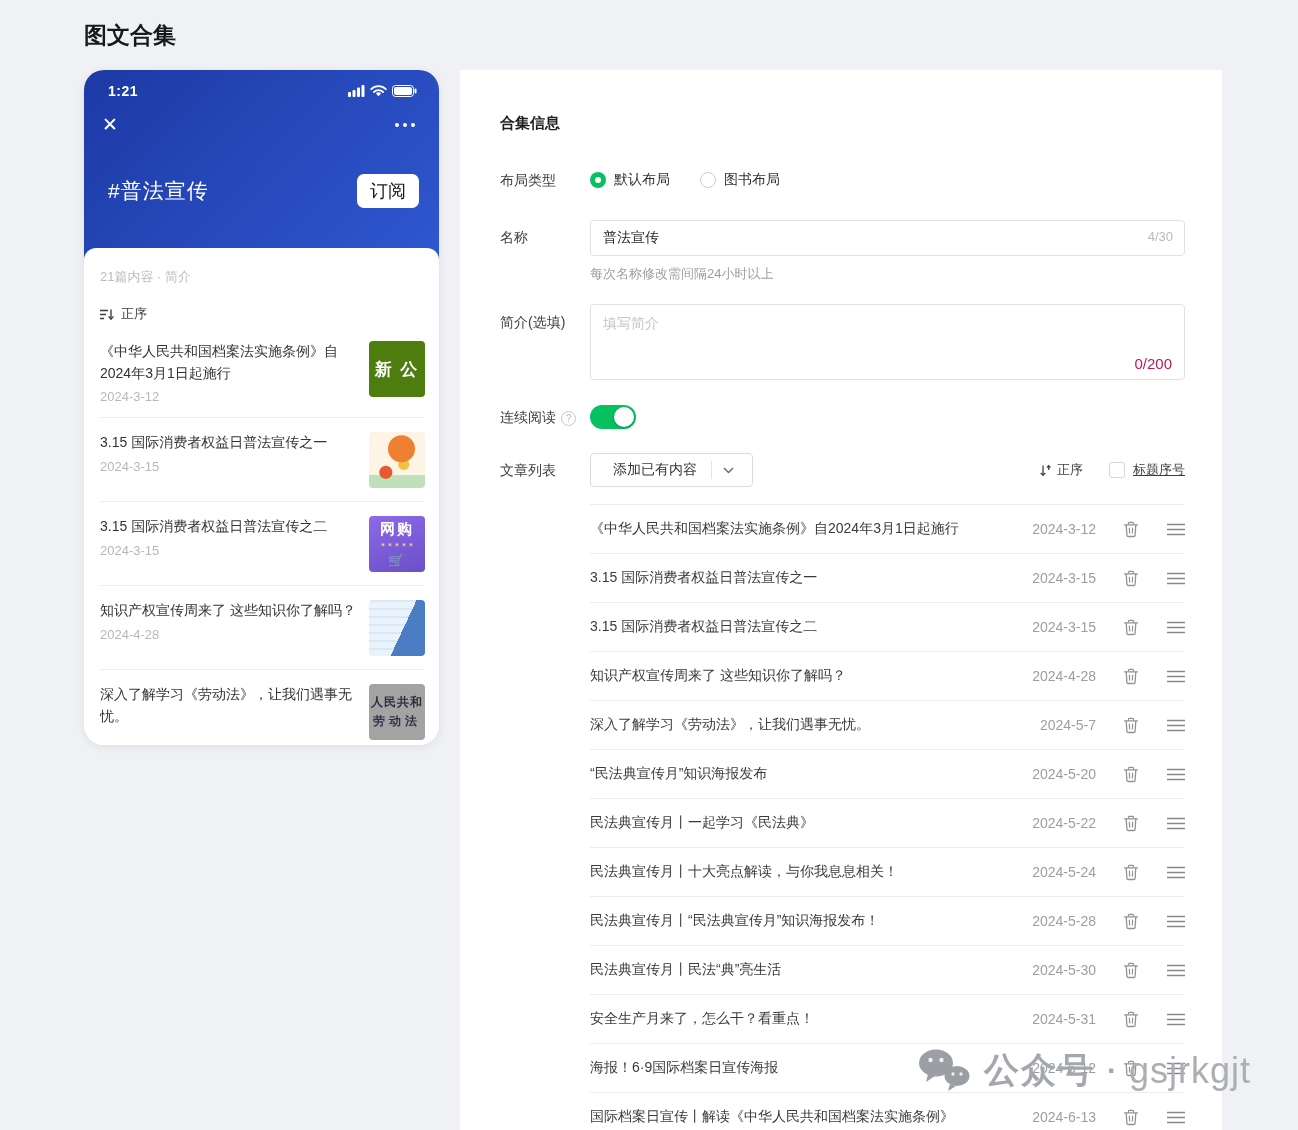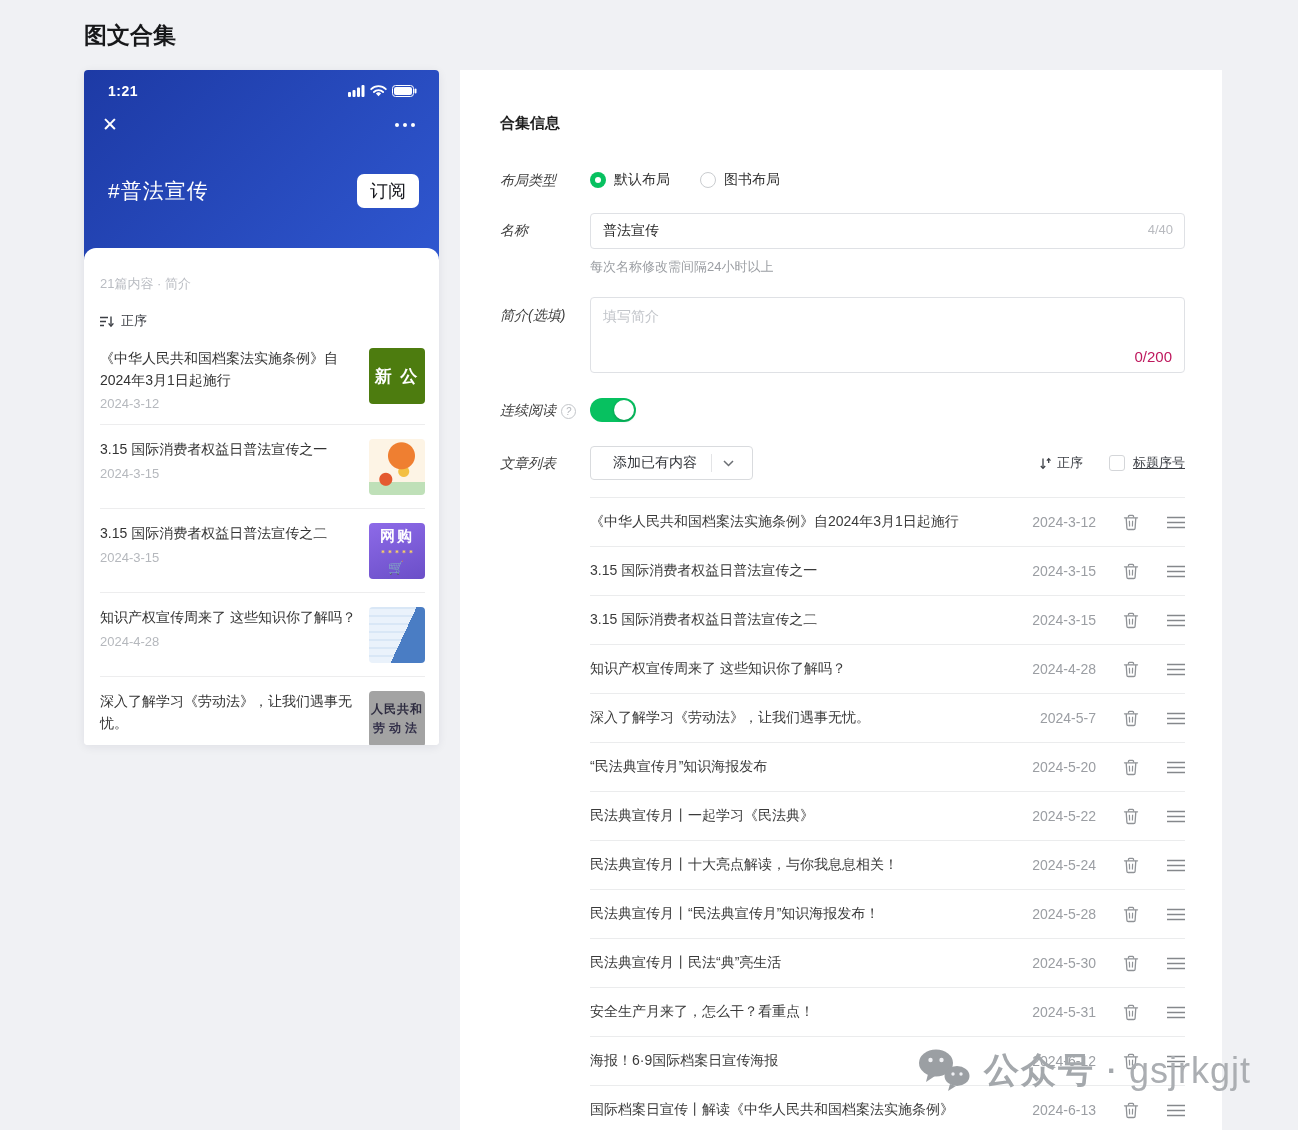--- a/index.html
+++ b/index.html
@@ -7,40 +7,40 @@
   body {
     position:relative; overflow:hidden;
     background:#f0f1f4;
     font-family:"Liberation Sans","DejaVu Sans",sans-serif;
     color:#333;
   }
   
   .page-title{position:absolute;left:84px;top:20px;font-size:23px;font-weight:700;color:#17181a;}
 
   
-  .phone{position:absolute;left:84px;top:70px;width:355px;height:675px;border-radius:4px;
+  .phone{position:absolute;left:84px;top:70px;width:355px;height:675px;border-radius:20px;
     background:#fff;box-shadow:0 2px 10px rgba(20,30,60,.08);overflow:hidden;}
   .phone-header{position:absolute;inset:0 0 auto 0;height:192px;
     background:linear-gradient(135deg,#1d3aa5 0%,#2f57d0 100%);color:#fff;}
   .status-bar{display:flex;justify-content:space-between;align-items:center;padding:13px 22px 0 24px;}
   .status-time{font-size:14px;font-weight:700;letter-spacing:.5px;}
   .status-icons{display:flex;align-items:center;gap:5px;}
   .nav-row{display:flex;justify-content:space-between;align-items:center;padding:16px 20px 0 18px;}
   .close-x{font-size:19px;line-height:1;cursor:pointer;color:#fff;}
   .menu-dots{display:flex;gap:4px;align-items:center;cursor:pointer;padding:4px;}
   .menu-dots i{width:4px;height:4px;border-radius:50%;background:#fff;display:block;}
   .title-row{position:absolute;left:24px;right:20px;top:104px;display:flex;justify-content:space-between;align-items:center;gap:38px;}
   .collection-title{font-size:21px;font-weight:500;letter-spacing:1px;}
   .subscribe-btn{background:#fff;color:#15161c;font-size:18px;border:none;border-radius:7px;
     padding:5px 13px;cursor:pointer;font-family:inherit;}
   .phone-sheet{position:absolute;top:178px;left:0;right:0;bottom:0;background:#fff;
     border-radius:12px 12px 0 0;padding:18px 14px 0 16px;overflow:hidden;}
   .account-row{display:flex;align-items:center;gap:9px;}
   .account-name{font-size:15px;font-weight:700;color:#24262b;}
-  .account-meta{margin-top:9px;color:#b9bcc2;font-size:13px;}
+  .account-meta{margin-top:2px;color:#b9bcc2;font-size:13px;}
   .p-sort-row{margin-top:19px;display:flex;align-items:center;gap:7px;font-size:13px;color:#3c3f45;cursor:pointer;}
   .p-list{margin-top:4px;}
   .p-item{display:flex;gap:12px;padding:14px 0 13px 0;border-bottom:1px solid #ededee;align-items:flex-start;}
   .p-item:last-child{border-bottom:none;}
   .p-text{flex:1;min-width:0;}
   .p-item-title{font-size:14px;line-height:1.55;color:#333;}
   .p-item-date{font-size:13px;color:#b5b8bd;margin-top:5px;}
   .thumb{width:56px;height:56px;border-radius:4px;flex:none;display:flex;flex-direction:column;
     align-items:center;justify-content:center;overflow:hidden;color:#fff;font-weight:700;gap:2px;}
   .thumb-line{white-space:nowrap;}
@@ -57,30 +57,30 @@
       linear-gradient(115deg, rgba(0,0,0,0) 0 58%, #4a7dc4 58%),
       repeating-linear-gradient(0deg,#eaf2fb 0 6px,#d9e7f6 6px 8px);}
   .thumb-red{background:#a3a3a3;color:#2e2c40;font-size:12px;letter-spacing:1px;}
   .thumb-red .thumb-line:nth-child(2){color:#33304a;letter-spacing:4px;}
 
   
   .panel{position:absolute;left:460px;top:70px;width:762px;height:1060px;background:#fff;}
   .panel-inner{padding:44px 37px 0 40px;}
   .section-title{font-size:15px;font-weight:700;color:#1f1f1f;}
   .form-row{display:flex;align-items:flex-start;}
-  .form-label{width:90px;flex:none;font-size:14px;color:#404040;padding-top:2px;display:flex;align-items:center;gap:5px;font-style:italic;}
+  .form-label{width:90px;flex:none;font-size:14px;color:#404040;padding-top:2px;display:flex;align-items:center;gap:5px;}
   .form-control{flex:1;position:relative;}
   .row-layout{margin-top:37px;}
   .radio-group{display:flex;gap:30px;align-items:center;padding-top:1px;}
   .radio-opt{display:flex;align-items:center;gap:8px;font-size:14px;color:#333;cursor:pointer;}
   .radio{width:16px;height:16px;border-radius:50%;position:relative;flex:none;}
   .radio.on{background:#07c160;}
   .radio.on::after{content:"";position:absolute;left:5px;top:5px;width:6px;height:6px;border-radius:50%;background:#fff;}
   .radio.off{border:1px solid #c9cccf;background:#fff;}
-  .row-name{margin-top:23px;}
+  .row-name{margin-top:30px;}
   .row-name .form-label{padding-top:9px;}
   .text-input{width:100%;height:36px;border:1px solid #dfe1e5;border-radius:4px;padding:0 52px 0 12px;
     font-size:14px;color:#2b2b2b;font-family:inherit;outline:none;background:#fff;}
   .char-counter{position:absolute;right:12px;top:9px;font-size:13px;color:#b8babf;}
   .field-helper{margin:9px 0 0 90px;font-size:13px;color:#9b9ea3;}
   .row-intro{margin-top:21px;}
   .row-intro .form-label{padding-top:10px;}
   .textarea-wrap{border:1px solid #dfe1e5;border-radius:4px;height:76px;position:relative;background:#fff;}
   .textarea-wrap textarea{width:100%;height:52px;border:none;resize:none;outline:none;padding:10px 12px 0 12px;
     font-size:14px;font-family:inherit;color:#2b2b2b;background:transparent;}
@@ -240,21 +240,21 @@
           <span class="radio off"></span>
           <span>图书布局</span>
         </span>
       </div>
     </div>
 
     <div class="form-row row-name">
       <div class="form-label">名称</div>
       <div class="form-control">
         <input class="text-input" type="text" value="普法宣传" style="">
-        <span class="char-counter">4/40</span>
+        <span class="char-counter">4/30</span>
       </div>
     </div>
     <div class="field-helper">每次名称修改需间隔24小时以上</div>
 
     <div class="form-row row-intro">
       <div class="form-label">简介(选填)</div>
       <div class="form-control">
         <div class="textarea-wrap">
           <textarea placeholder="填写简介" style=""></textarea>
           <span class="textarea-counter">0/200</span>

